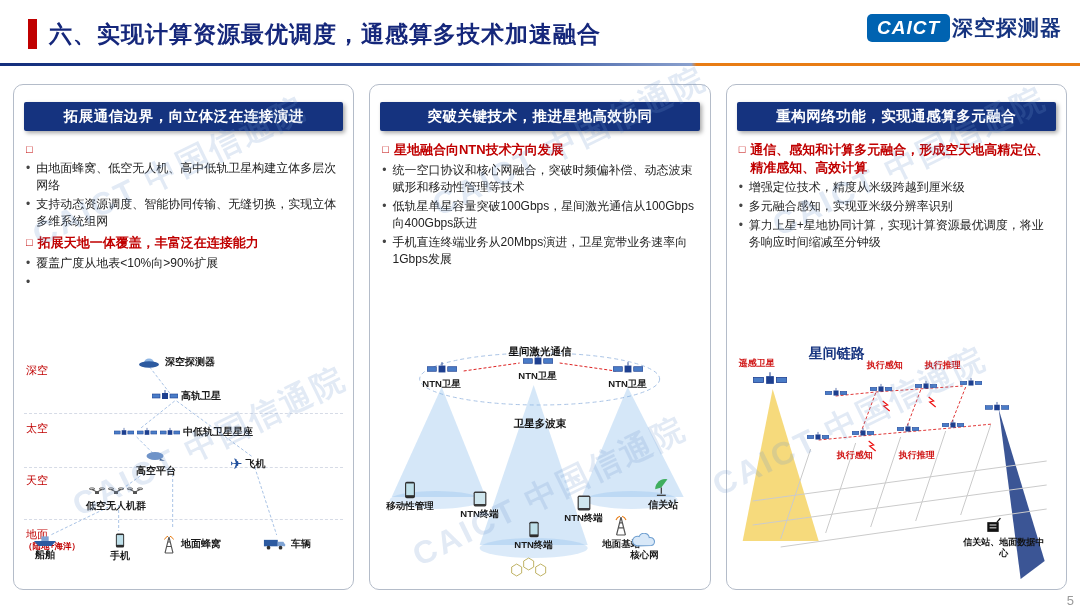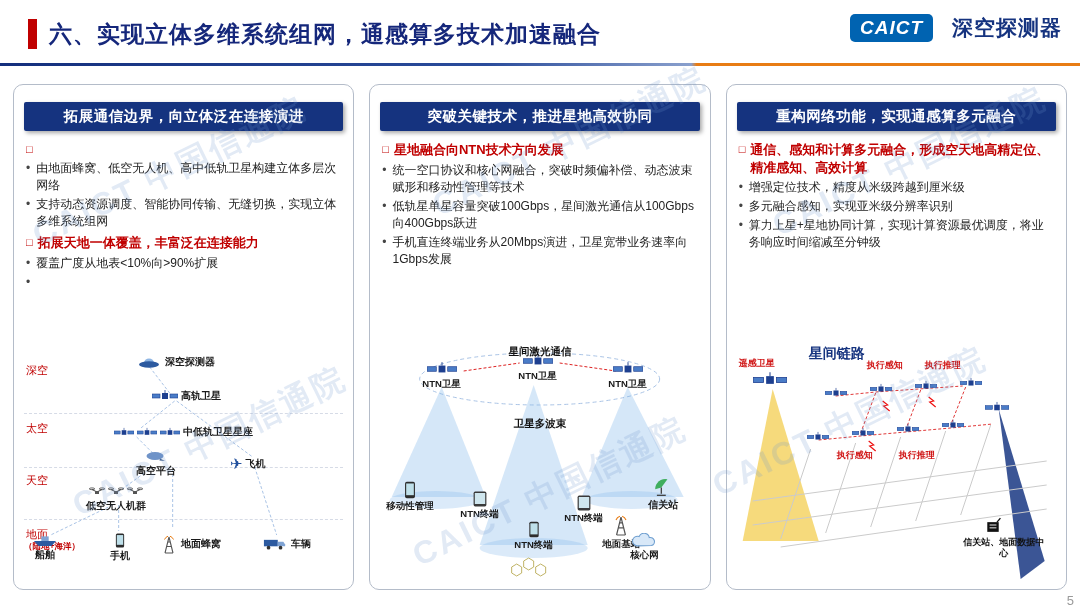--- a/index.html
+++ b/index.html
@@ -4,21 +4,21 @@
 <style>
   *{margin:0;padding:0;box-sizing:border-box}
   html,body{background:#fff}
   body{font-family:"Liberation Sans","DejaVu Sans",sans-serif}
   .slide{position:relative;width:1080px;height:608px;background:#fff;overflow:hidden}
 
   
   .header{position:absolute;top:12px;left:28px;right:18px;height:44px;display:flex;align-items:center}
   .red-bar{width:9px;height:30px;background:#c00000;margin-right:12px}
   .title{font-size:23px;font-weight:bold;color:#15277b;letter-spacing:1px;white-space:nowrap}
-  .logo{position:absolute;right:0;top:2px;display:flex;gap:19px}
+  .logo{position:absolute;right:0;top:2px;display:flex;gap:2px}
   .logo-box{background:#0063b1;color:#fff;font-weight:bold;font-style:italic;font-size:19px;padding:3px 10px;border-radius:5px;letter-spacing:1px}
   .logo-text{color:#15337f;font-weight:bold;font-size:21px;letter-spacing:1px}
   .divider{position:absolute;top:63px;left:0;width:1080px;height:3px;
     background:linear-gradient(to right,#142f7d 0%,#2a4c9b 45%,#8aa0cd 64%,#e87c14 64.5%,#e87c14 100%)}
 
   
   .columns{position:absolute;top:84px;left:13px;right:13px;bottom:18px;display:flex;gap:15px}
   .col{flex:1;border:1.5px solid #b4bcc9;border-radius:10px;background:#fff;position:relative;
        padding:17px 10px 6px;display:flex;flex-direction:column;overflow:hidden}
   .col-header{background:#15337f;color:#fff;font-weight:bold;font-size:14.5px;text-align:center;
@@ -116,21 +116,21 @@
       <line x1="4" y1="9.5" x2="10" y2="9.5" stroke="#fff" stroke-width="0.8"></line>
       <line x1="10.5" y1="4.5" x2="13.5" y2="1" stroke="#111" stroke-width="1.2"></line>
     </symbol>
   </defs>
 </svg>
 
 <div class="slide">
 
   <div class="header">
     <div class="red-bar"></div>
-    <div class="title">六、实现立体多维系统组网，通感算多技术加速融合</div>
+    <div class="title">六、实现计算资源最优调度，通感算多技术加速融合</div>
     <div class="logo">
       <span class="logo-box">CAICT</span>
       <span class="logo-text">深空探测器</span>
     </div>
   </div>
   <div class="divider"></div>
 
   <div class="columns">
 
     <div class="col">

